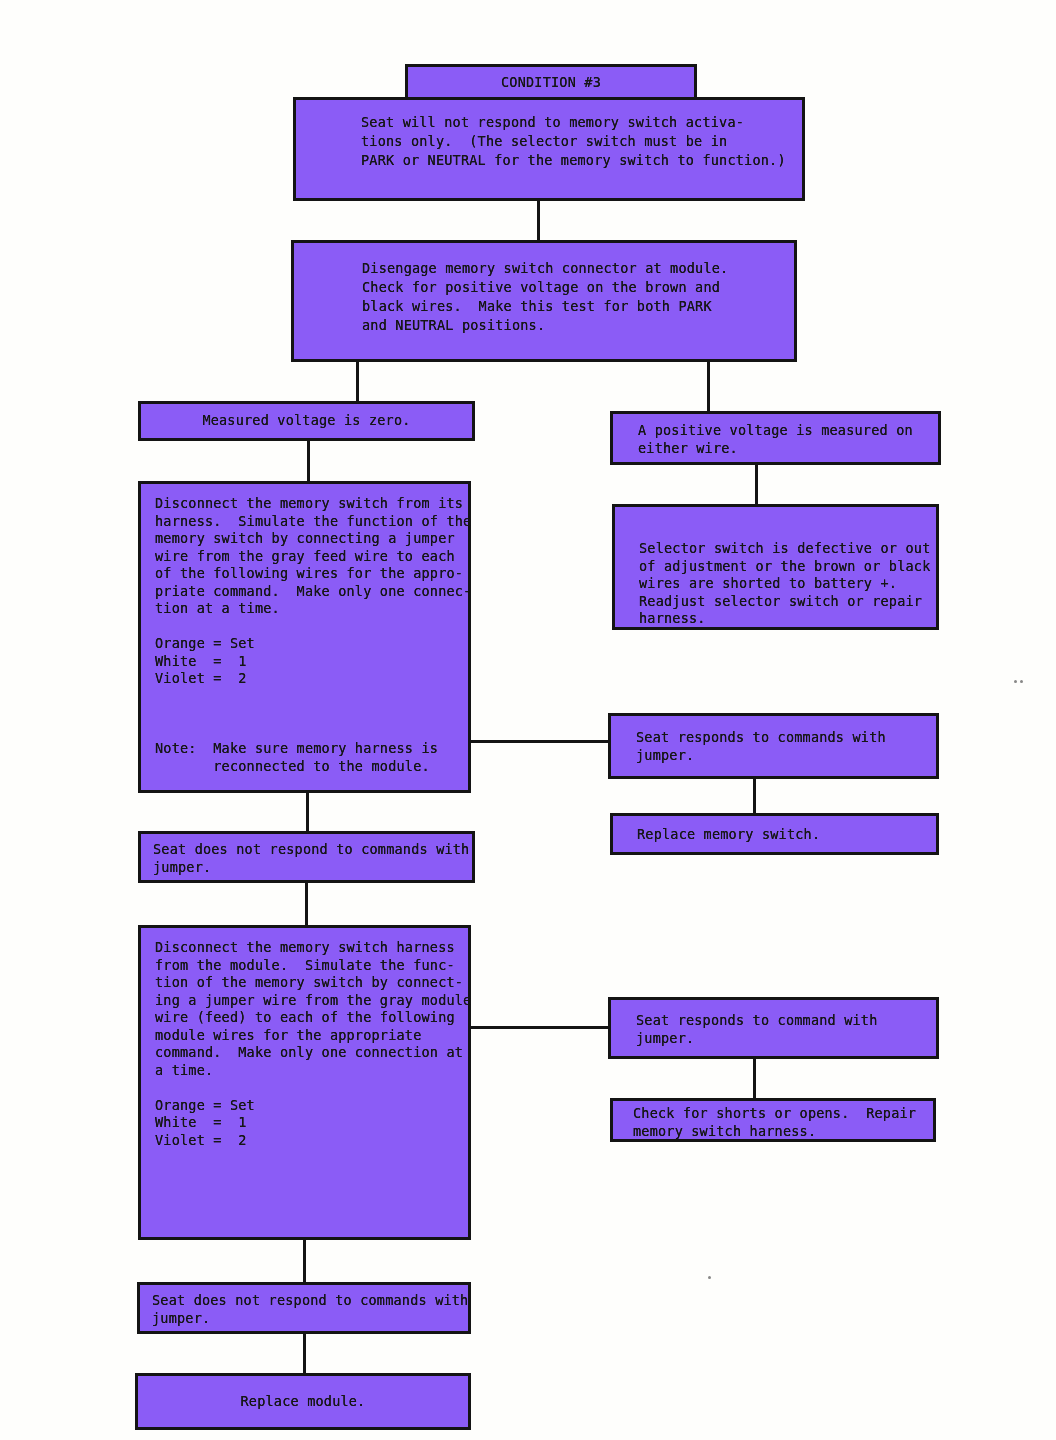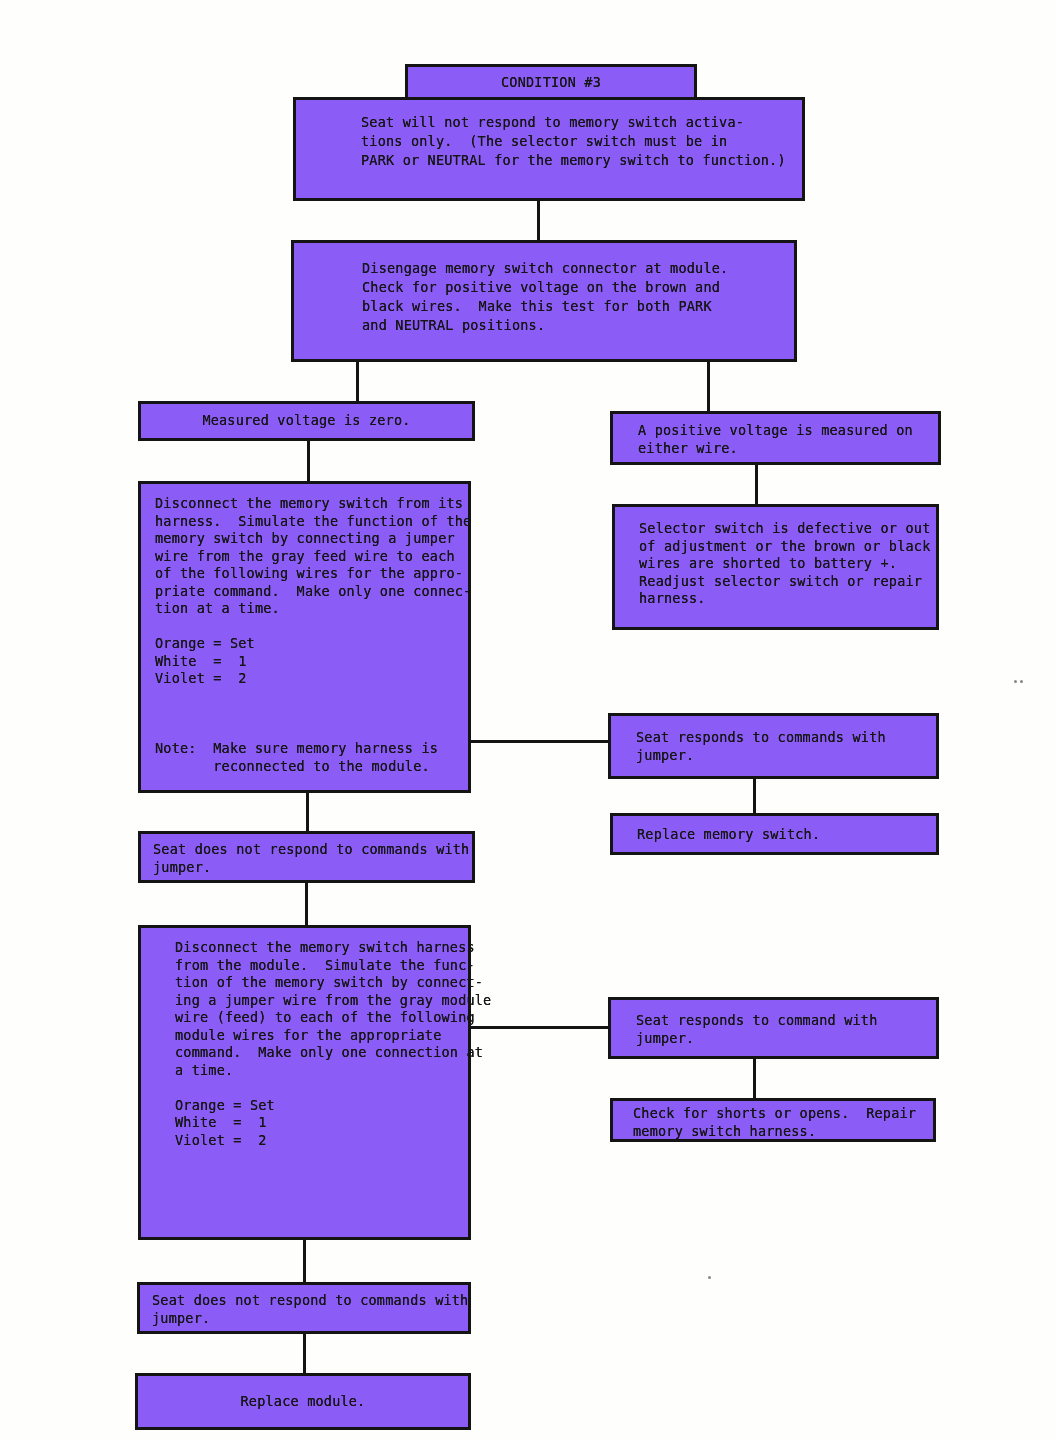--- a/index.html
+++ b/index.html
@@ -68,21 +68,21 @@
   </div>
 
   <div class="node" style="left:138px;top:401px;width:337px;height:40px;">
     <div class="txt center">Measured voltage is zero.</div>
   </div>
 
   <div class="vline" style="left:307px;top:441px;height:40px;"></div>
   <div class="vline" style="left:755px;top:465px;height:39px;"></div>
 
   <div class="node" style="left:612px;top:504px;width:327px;height:126px;">
-    <div class="txt" style="padding:13px 8px 0 24px;">Selector switch is defective or out
+    <div class="txt" style="padding:13px 8px 0 24px;margin-top:20px;">Selector switch is defective or out
 of adjustment or the brown or black
 wires are shorted to battery +.
 Readjust selector switch or repair
 harness.</div>
   </div>
 
   <div class="node" style="left:138px;top:481px;width:333px;height:312px;">
     <div class="txt" style="padding:11px 6px 0 14px;">Disconnect the memory switch from its
 harness.  Simulate the function of the
 memory switch by connecting a jumper
@@ -116,21 +116,21 @@
 
   <div class="vline" style="left:306px;top:793px;height:38px;"></div>
 
   <div class="node" style="left:138px;top:831px;width:337px;height:52px;">
     <div class="txt" style="padding:7px 6px 0 12px;">Seat does not respond to commands with
 jumper.</div>
   </div>
 
   <div class="vline" style="left:305px;top:883px;height:42px;"></div>
 
-  <div class="node" style="left:138px;top:925px;width:333px;height:315px;padding-left:20px;">
+  <div class="node" style="left:138px;top:925px;width:333px;height:315px;">
     <div class="txt" style="padding:11px 6px 0 14px;">Disconnect the memory switch harness
 from the module.  Simulate the func-
 tion of the memory switch by connect-
 ing a jumper wire from the gray module
 wire (feed) to each of the following
 module wires for the appropriate
 command.  Make only one connection at
 a time.
 
 Orange = Set

